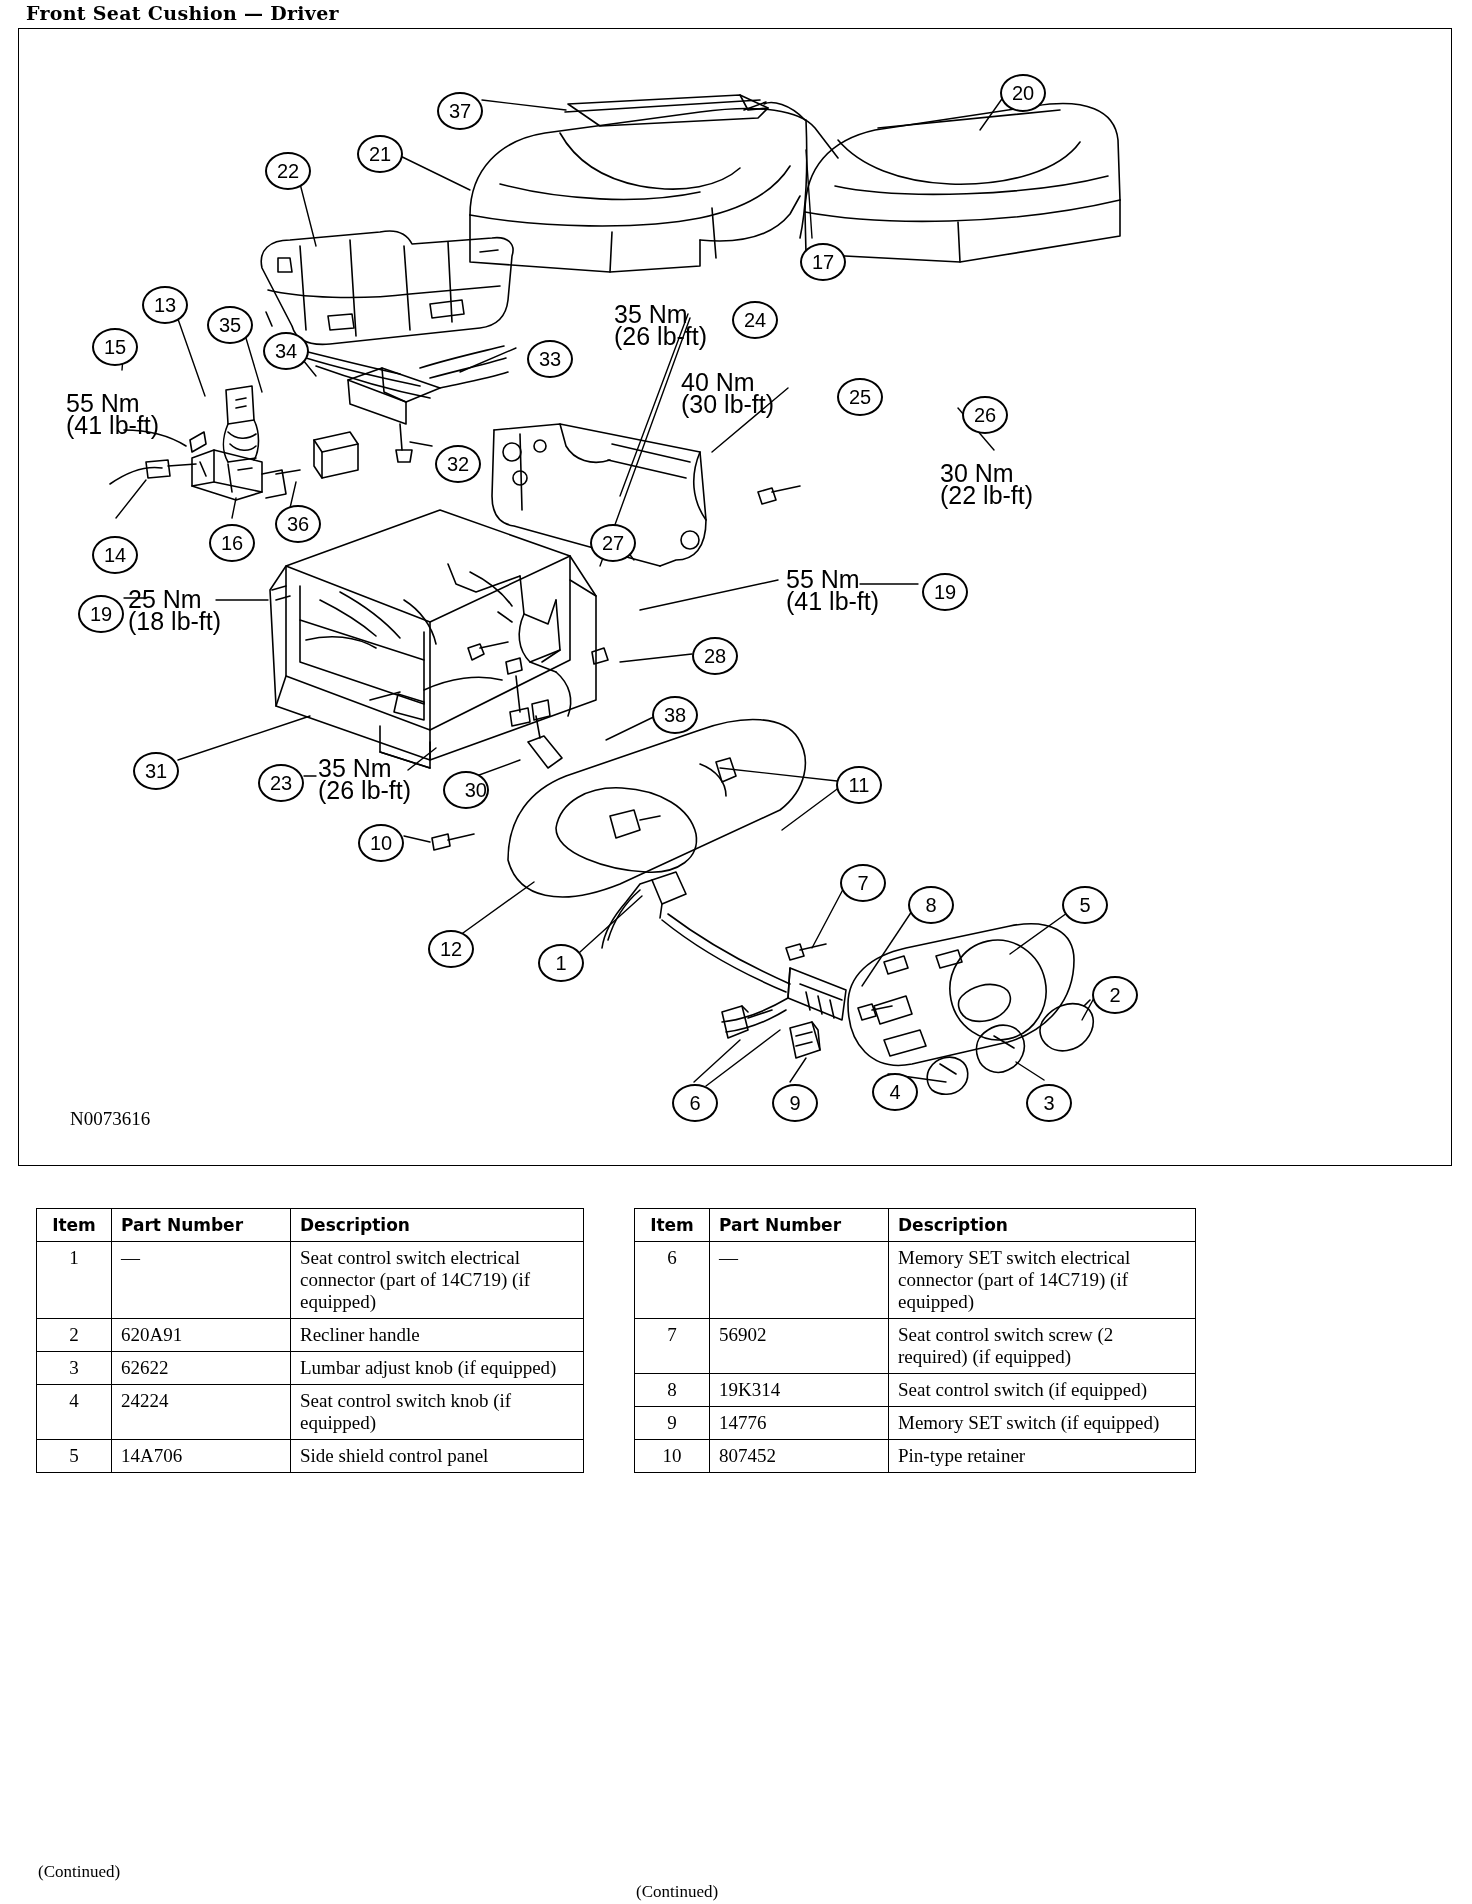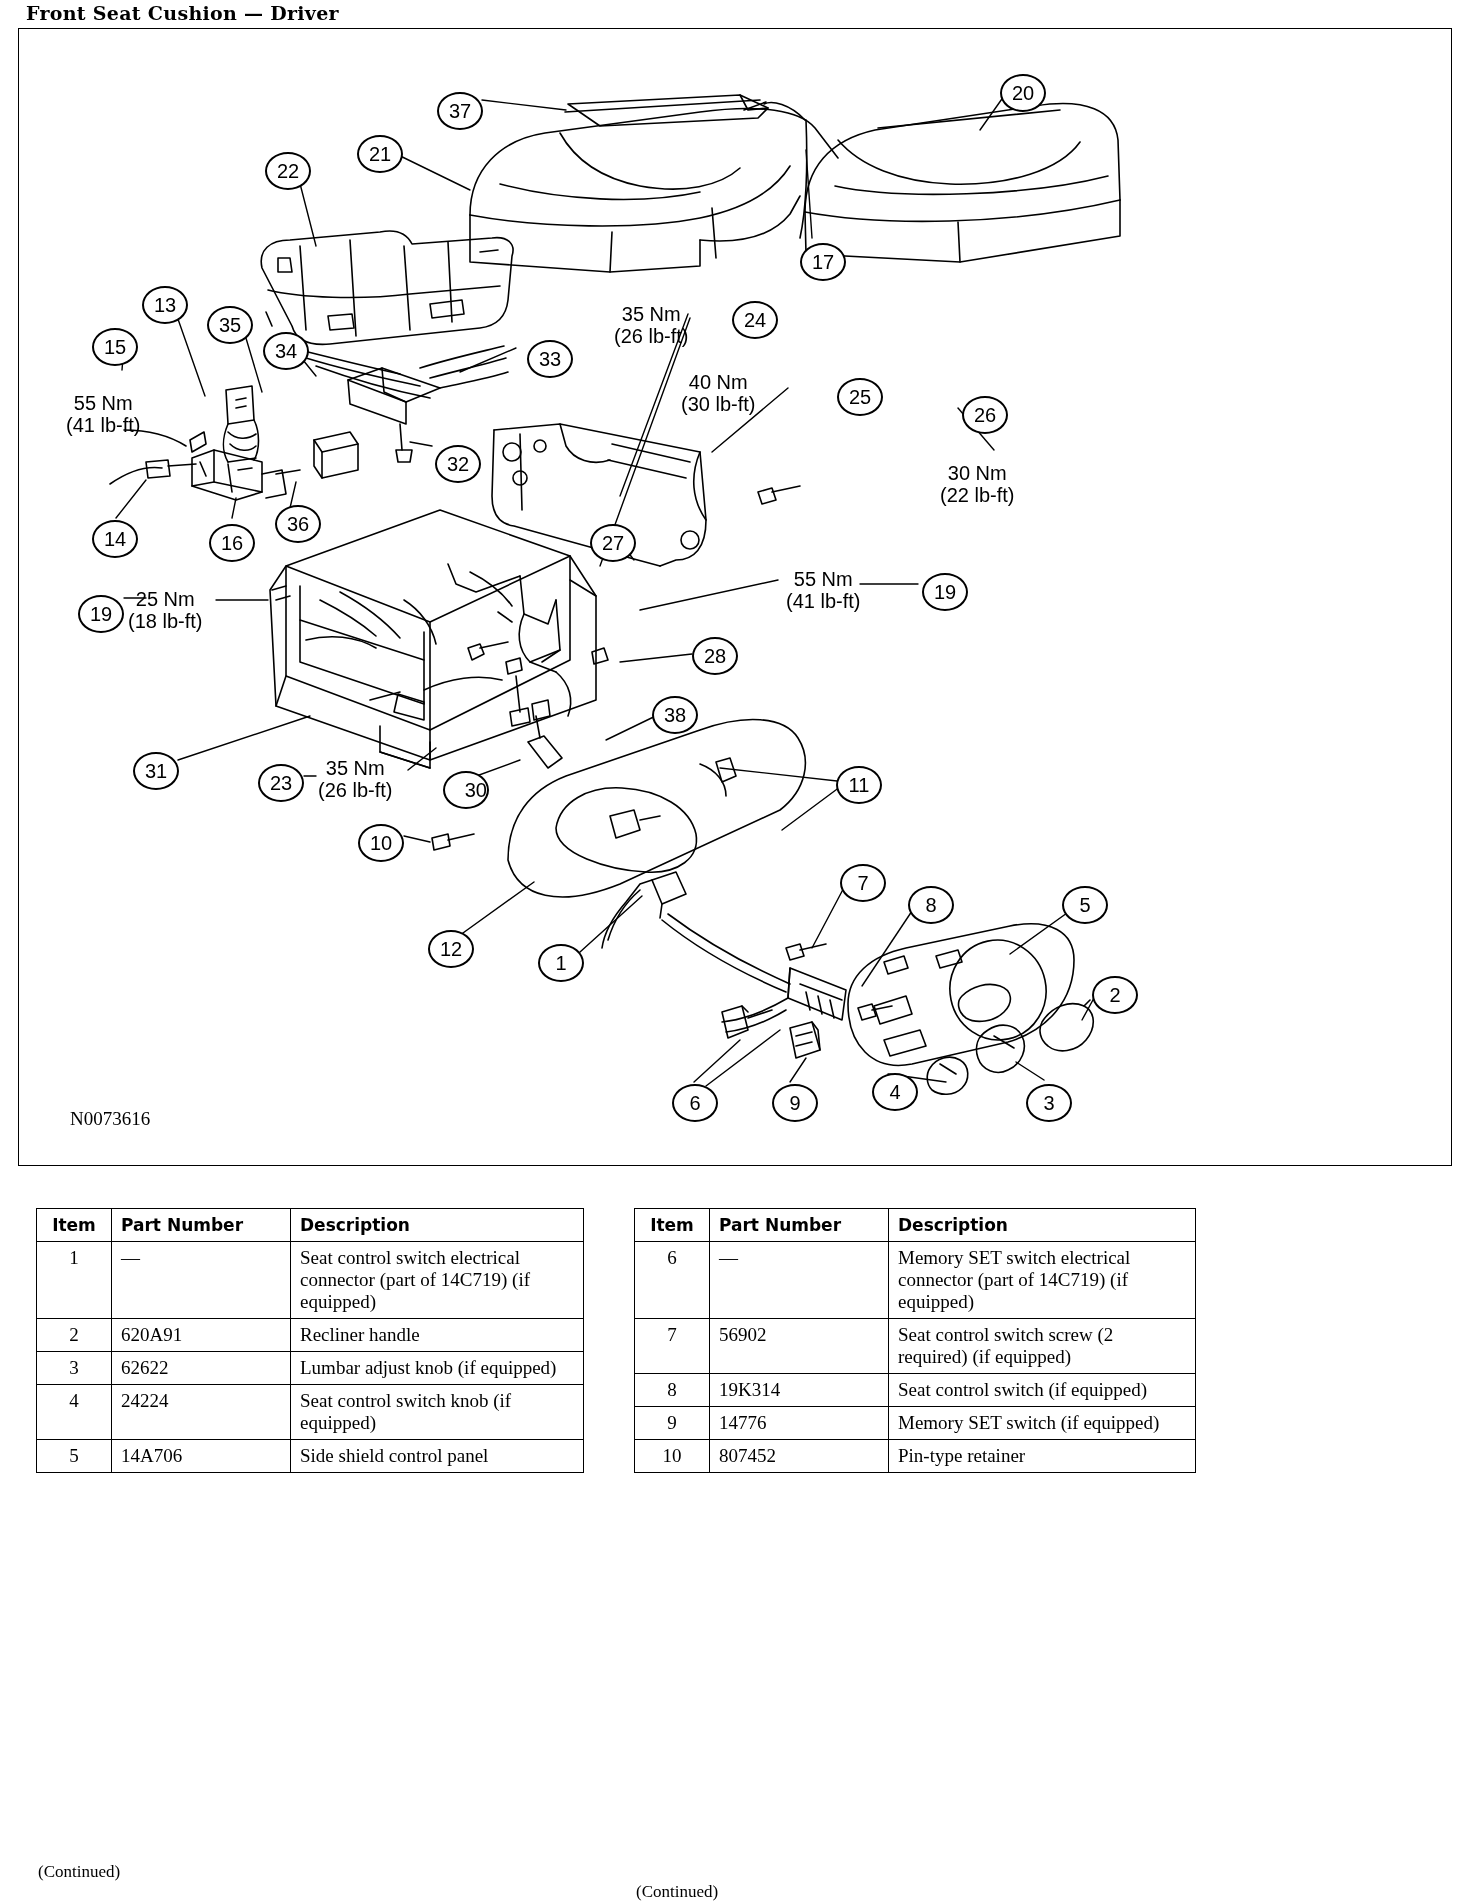--- a/index.html
+++ b/index.html
@@ -67,24 +67,23 @@
     font-family: "Liberation Sans", sans-serif;
     font-size: 20px;
     line-height: 34px;
     text-align: center;
     box-sizing: border-box;
   }
   
   .torque {
     position: absolute;
     font-family: "Liberation Sans", sans-serif;
-    font-size: 20px;
+    font-size: 25px;
     line-height: 22px;
     white-space: nowrap;
-    text-align: center;
   }
   
   .tbl {
     position: absolute;
     border-collapse: collapse;
     font-family: "Liberation Serif", serif;
     font-size: 19px;
   }
   .tbl.left  { left: 36px;  top: 1208px; width: 548px; }
   .tbl.right { left: 634px; top: 1208px; width: 562px; }
@@ -368,21 +367,21 @@
       <div class="callout" style="left: 800px; top: 243px;">17</div>
       <div class="callout" style="left: 142px; top: 286px;">13</div>
       <div class="callout" style="left: 207px; top: 306px;">35</div>
       <div class="callout" style="left: 263px; top: 332px;">34</div>
       <div class="callout" style="left: 732px; top: 301px;">24</div>
       <div class="callout" style="left: 527px; top: 340px;">33</div>
       <div class="callout" style="left: 92px; top: 328px;">15</div>
       <div class="callout" style="left: 837px; top: 378px;">25</div>
       <div class="callout" style="left: 962px; top: 396px;">26</div>
       <div class="callout" style="left: 435px; top: 445px;">32</div>
-      <div class="callout" style="left: 92px; top: 520px; text-align: center;">14</div>
+      <div class="callout" style="left: 92px; top: 536px; text-align: center;">14</div>
       <div class="callout" style="left: 209px; top: 524px;">16</div>
       <div class="callout" style="left: 275px; top: 505px;">36</div>
       <div class="callout" style="left: 590px; top: 524px;">27</div>
       <div class="callout" style="left: 78px; top: 595px;">19</div>
       <div class="callout" style="left: 922px; top: 573px;">19</div>
       <div class="callout" style="left: 692px; top: 637px;">28</div>
       <div class="callout" style="left: 652px; top: 696px;">38</div>
       <div class="callout" style="left: 133px; top: 752px;">31</div>
       <div class="callout" style="left: 258px; top: 764px;">23</div>
       <div class="callout" style="left: 443px; top: 771px; text-align: right;">30</div>

